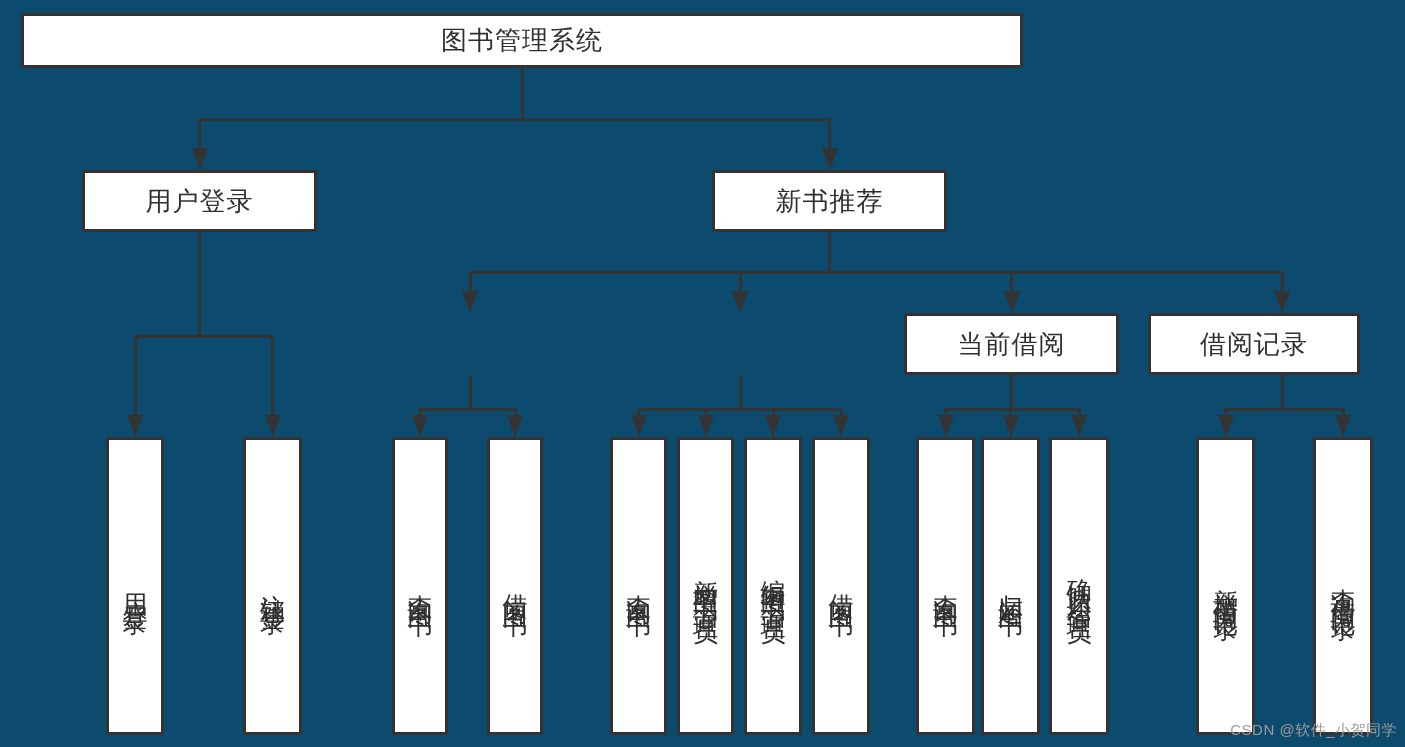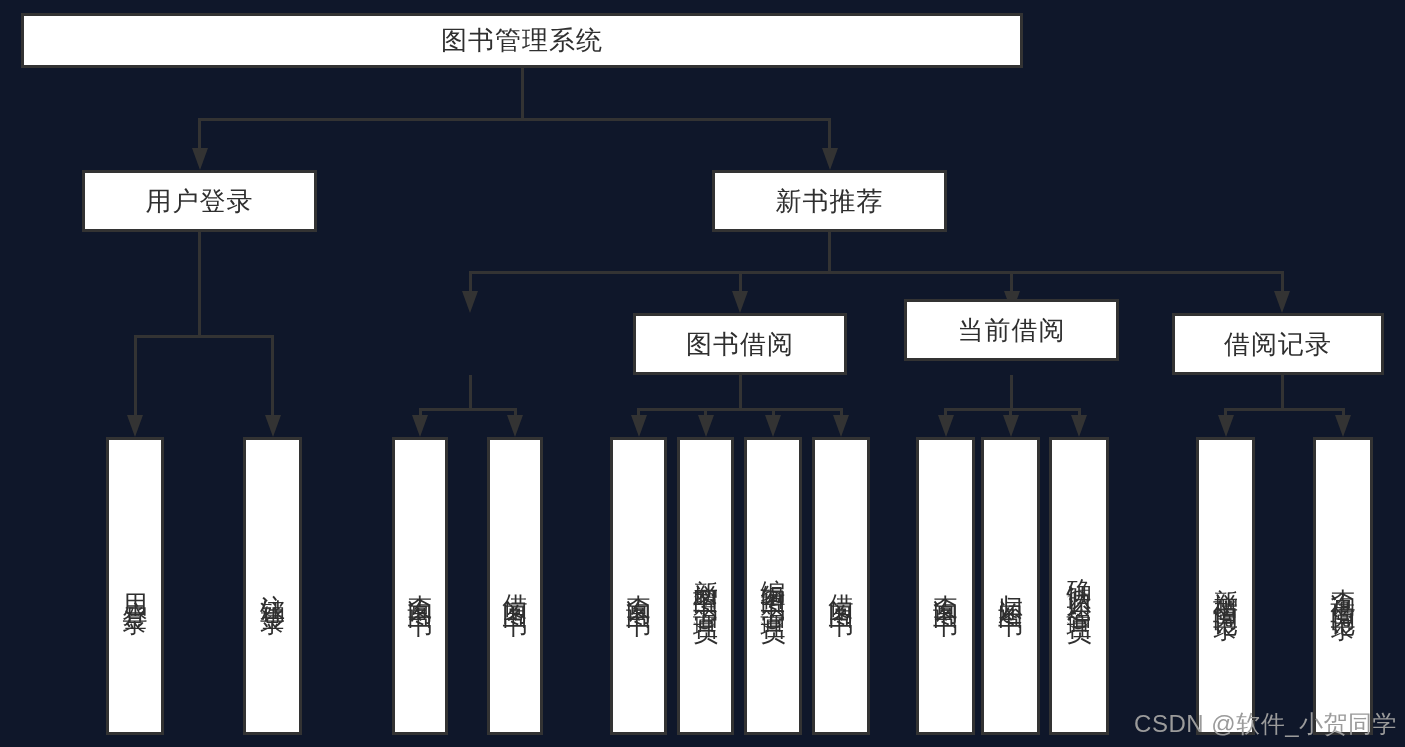--- a/index.html
+++ b/index.html
@@ -1,17 +1,17 @@
 <!DOCTYPE html>
 <html><head>
 <meta charset="utf-8">
 <style>
   html,body { margin:0; padding:0; background:#ffffff; }
   .stage {
-    position:relative; width:1405px; height:747px; background:#0f172a;
+    position:relative; width:1405px; height:747px; background:#0c4a6e;
     font-family:"Liberation Sans", sans-serif; overflow:hidden;
   }
   .node {
     position:absolute; box-sizing:border-box;
     border:3px solid #333333; background:#ffffff; color:#2f2f2f;
     display:flex; align-items:center; justify-content:center;
   }
   .node.h { font-size:26px; letter-spacing:1px; white-space:nowrap; }
   .node.v {
     writing-mode:vertical-rl; text-orientation:mixed;
@@ -19,21 +19,21 @@
   }
   .vline { position:absolute; width:3px; background:#333333; }
   .hline { position:absolute; height:3px; background:#333333; }
   .arrow {
     position:absolute; width:0; height:0;
     border-left:8px solid transparent; border-right:8px solid transparent;
     border-top:22px solid #333333;
   }
   .watermark {
     position:absolute; right:8px; bottom:7px;
-    font-size:24px; color:#9b9b9b; letter-spacing:0.5px; white-space:nowrap;
+    font-size:15px; color:#9b9b9b; letter-spacing:0.5px; white-space:nowrap;
   }
 </style>
 </head>
 <body>
 
 <div class="stage">
 
   <div id="connectors">
       <div class="vline" style="left: 520.5px; top: 68px; height: 50px;"></div>
       <div class="vline" style="left: 198px; top: 118px; height: 34px;"></div>
@@ -87,23 +87,22 @@
       <div class="arrow" style="left: 1071px; top: 415px;"></div>
       <div class="arrow" style="left: 1217.5px; top: 415px;"></div>
       <div class="arrow" style="left: 1335px; top: 415px;"></div>
     </div>
 
   <div class="node h" style="left:21px;top:13px;width:1002px;height:55px">图书管理系统</div>
 
   <div class="node h" style="left:82px;top:170px;width:235px;height:62px">用户登录</div>
   <div class="node h" style="left:712px;top:170px;width:235px;height:62px">新书推荐</div>
 
-  <div class="node h" style="left:633px;top:313px;width:214px;height:62px">图书借阅</div>
-  <div class="node h" style="left:904px;top:299px;width:215px;height:62px">当前借阅</div>
-  <div class="node h" style="left:1172px;top:313px;width:212px;height:62px">借阅记录</div>
+  <div class="node h" style="left:904px;top:313px;width:215px;height:62px">当前借阅</div>
+  <div class="node h" style="left:1148px;top:313px;width:212px;height:62px">借阅记录</div>
 
   <div class="node v" style="left:106px;top:437px;width:58px;height:298px">用户登录</div>
   <div class="node v" style="left:243px;top:437px;width:59px;height:298px">注销登录</div>
   <div class="node v" style="left:392px;top:437px;width:56px;height:298px">查询图书</div>
   <div class="node v" style="left:487px;top:437px;width:56px;height:298px">借阅图书</div>
   <div class="node v" style="left:610px;top:437px;width:57px;height:298px">查询图书</div>
   <div class="node v" style="left:677px;top:437px;width:57px;height:298px">新增图书（管理员）</div>
   <div class="node v" style="left:744px;top:437px;width:58px;height:298px">编辑图书（管理员）</div>
   <div class="node v" style="left:812px;top:437px;width:58px;height:298px">借阅图书</div>
   <div class="node v" style="left:916px;top:437px;width:59px;height:298px">查询图书</div>

